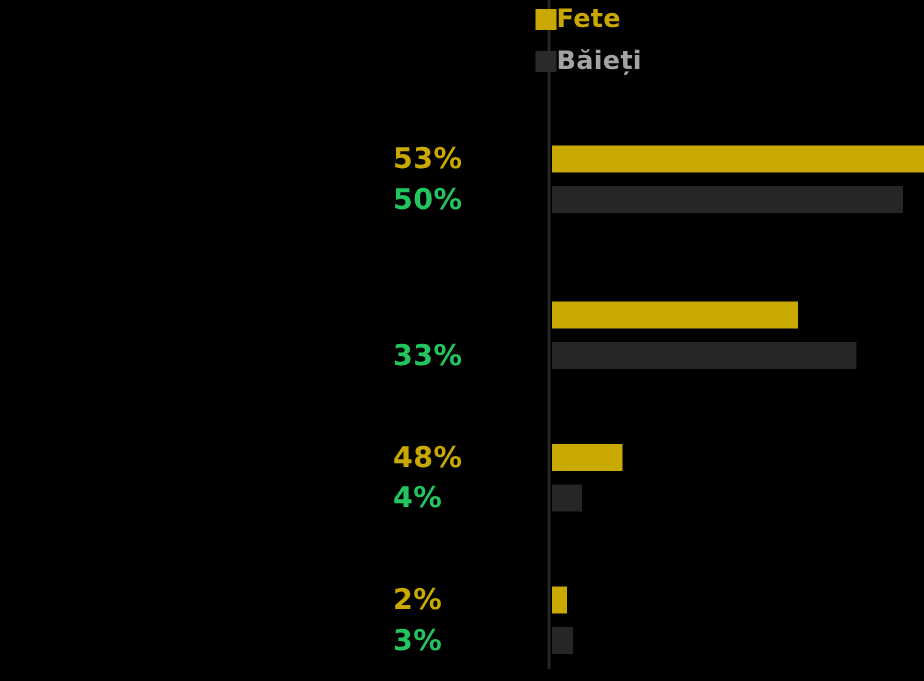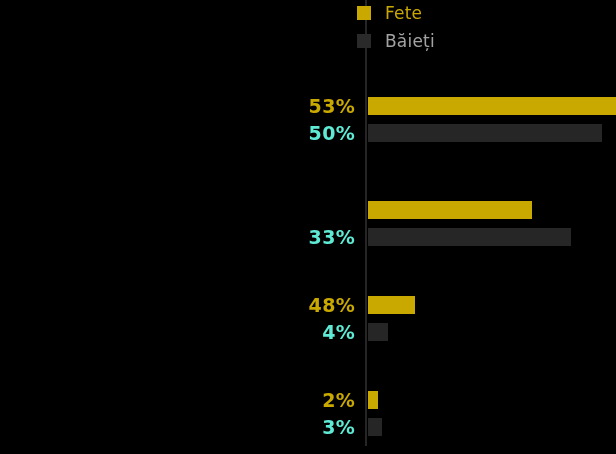--- a/index.html
+++ b/index.html
@@ -48,23 +48,22 @@
   }
   .legend-item.item-0 { top: 2px; left: 0px; }
   .legend-item.item-1 { top: 30px; left: 0px; }
 
   .legend-swatch {
     width: 14px;
     height: 14px;
     flex: 0 0 14px;
   }
   .legend-label {
-    margin-left: 14px;
     font-size: 17px;
-    font-weight: normal;
+    font-weight: bold;
     letter-spacing: 0.2px;
     white-space: nowrap;
   }
   .legend-item.item-0 .legend-label { color: #C9A800; }
   .legend-item.item-1 .legend-label { color: #a3a3a3; }
 
   
   .group {
     position: absolute;
     left: 0;
@@ -78,28 +77,28 @@
     height: 18px;
   }
   .bar-row.row-fete  { top: 0px; }
   .bar-row.row-baieti { top: 27px; }
 
   .value-label {
     position: absolute;
     left: 262px;
     top: -1px;
     width: 93px;
-    text-align: right;
+    text-align: left;
     font-size: 19px;
     font-weight: bold;
     letter-spacing: 0.3px;
     line-height: 20px;
   }
   .row-fete .value-label { color: #C9A800; }
-  .row-baieti .value-label { color: #5eead4; }
+  .row-baieti .value-label { color: #22c55e; }
 
   .bar {
     position: absolute;
     left: 368px;
     top: 0px;
     height: 18px;
   }
   .row-fete .bar { background: #C9A800; }
   .row-baieti .bar { background: #262626; }
 </style>

